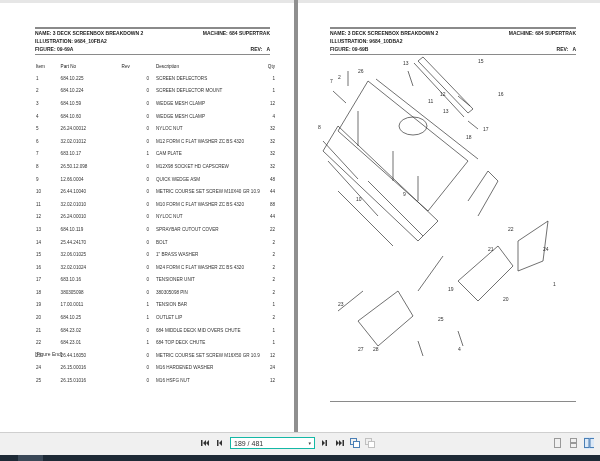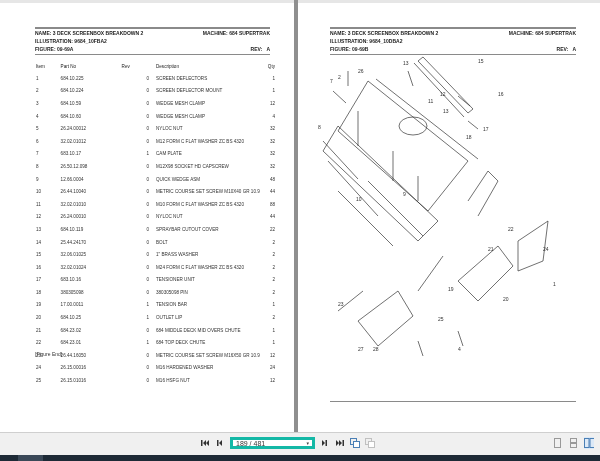--- a/index.html
+++ b/index.html
@@ -20,21 +20,21 @@
   .c-part{width:60px;}
   .c-rev{width:28px;text-align:right;padding-right:6px;}
   .c-desc{width:110px;}
   .c-qty{text-align:right;}
   .figend{position:absolute;left:35px;top:348px;font-size:5px;color:#333;}
   .diagram{position:absolute;left:20px;top:48px;width:260px;height:330px;}
   .bottomrule{position:absolute;left:32px;right:24px;top:398px;border-top:1px solid #8a8a8a;}
   .toolbar{position:absolute;left:0;top:432px;width:600px;height:22px;background:#f0f0f0;border-top:1px solid #cfcfcf;}
   .nav{position:absolute;left:200px;top:4px;display:flex;align-items:center;gap:5px;}
   .tbtn{width:10px;height:12px;display:flex;align-items:center;justify-content:center;font-size:8px;color:#333;cursor:pointer;}
-  .pagebox{width:85px;height:12px;background:#fff;border:3px solid #14b8a6;display:flex;align-items:center;font-size:7px;color:#333;padding-left:3px;box-sizing:border-box;justify-content:space-between;}
+  .pagebox{width:85px;height:12px;background:#fff;border:1px solid #14b8a6;display:flex;align-items:center;font-size:7px;color:#333;padding-left:3px;box-sizing:border-box;justify-content:space-between;}
   .pagebox input{border:none;outline:none;font-size:7px;font-family:"Liberation Sans",sans-serif;width:60px;padding:0;background:transparent;color:#333;}
   .pagebox .dd{font-size:5px;padding-right:3px;color:#444;}
   .views{position:absolute;right:6px;top:4px;display:flex;gap:6px;}
   .vbtn{width:10px;height:12px;display:flex;align-items:center;justify-content:center;cursor:pointer;}
   .vbtn.active{background:#dce9f7;}
   .taskbar{position:absolute;left:0;top:455px;width:600px;height:6px;background:#1e2a36;}
   .taskbar .seg{position:absolute;left:18px;top:0;width:25px;height:6px;background:#3a4857;}
 </style>
 </head>
 <body>

